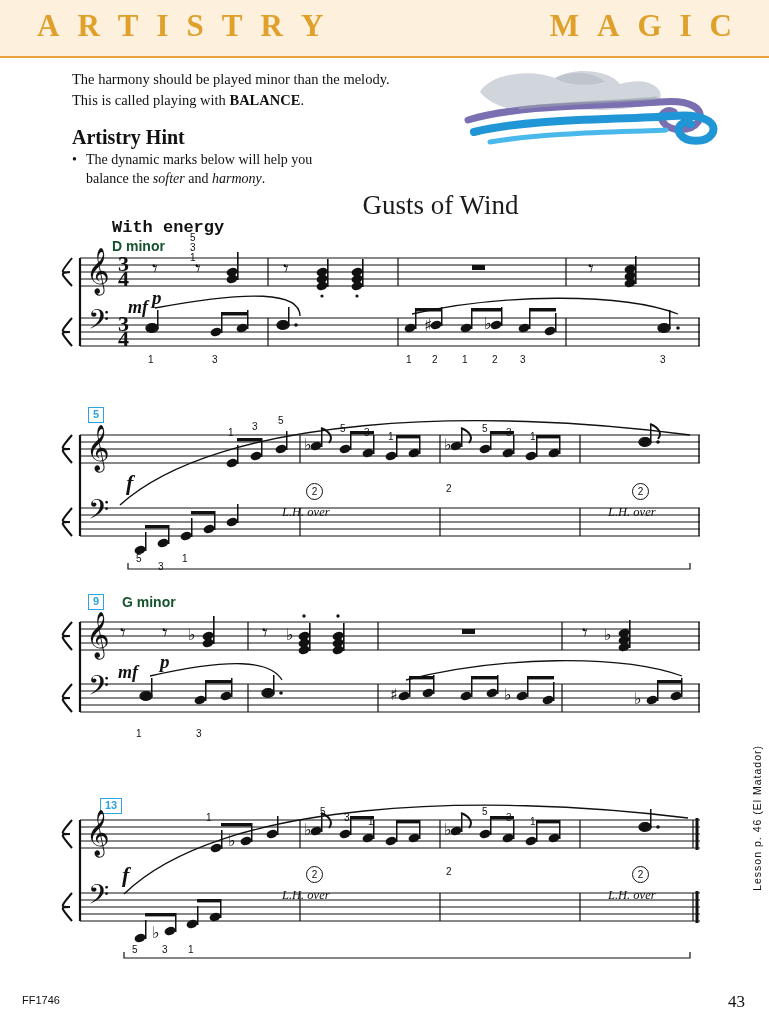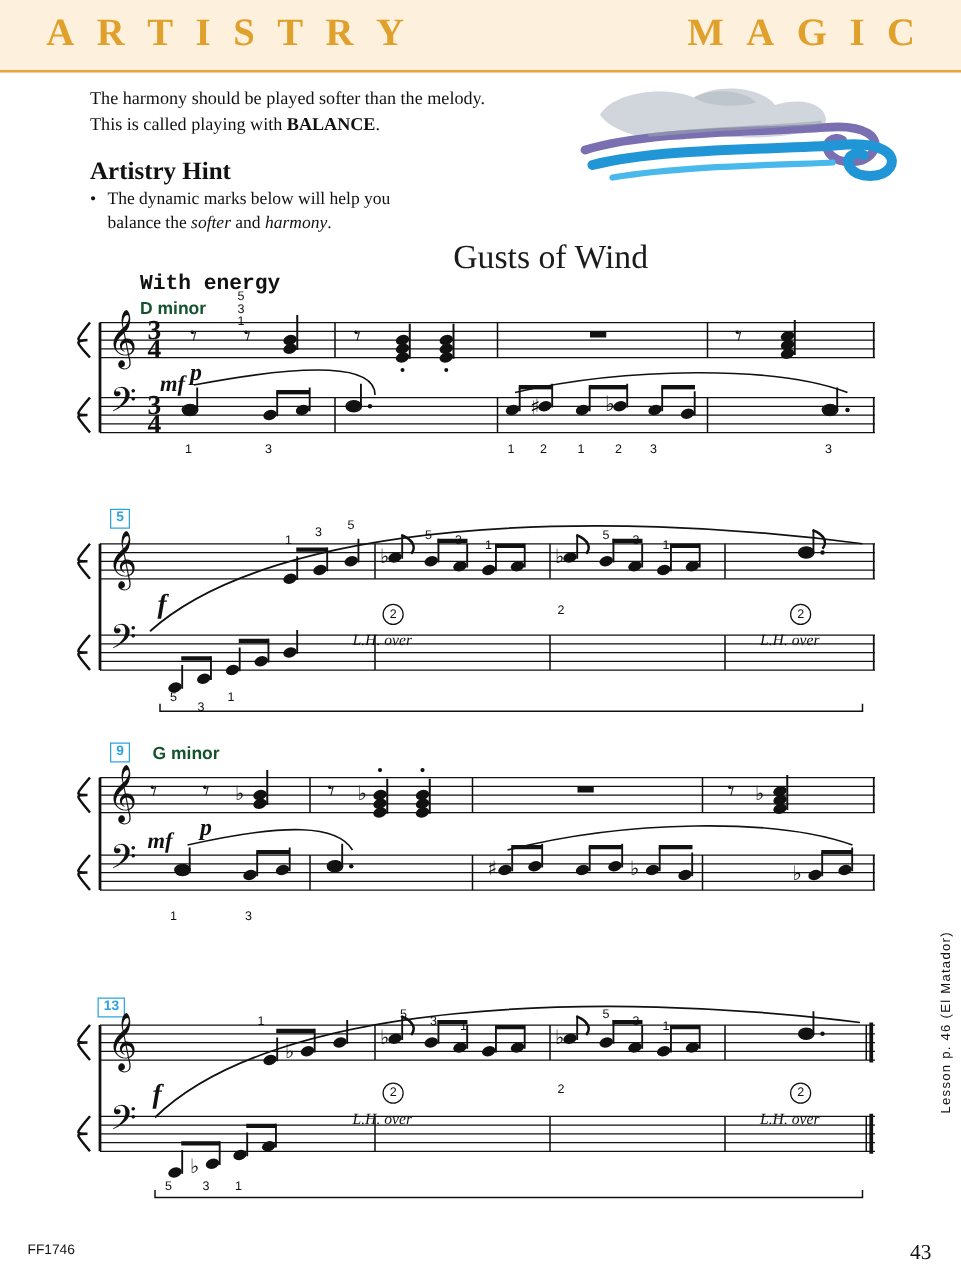--- a/index.html
+++ b/index.html
@@ -174,21 +174,21 @@
         <span class="banner-letter">M</span>
         <span class="banner-letter">A</span>
         <span class="banner-letter">G</span>
         <span class="banner-letter">I</span>
         <span class="banner-letter">C</span>
       </div>
     </div>
   </div>
 
   <div class="intro">
-    <p>The harmony should be played softer than the melody.</p>
+    <p>The harmony should be played minor than the melody.</p>
     <p><span>This is called playing with </span><span class="bold">BALANCE</span><span>.</span></p>
   </div>
 
   <div class="hint-title">Artistry Hint</div>
 
   <div class="bullet-row">
     <span class="bullet-dot">•</span>
     <span class="bullet-text">
       <span>The dynamic marks below will help you</span><br>
       <span>balance the </span><span class="it">softer</span><span> and </span><span class="it">harmony</span><span>.</span>
@@ -582,21 +582,21 @@
       <path d="M150,84 C230,66 270,68 282,88" fill="none" stroke="#111" stroke-width="1.3"></path>
       <path d="M406,88 C500,64 620,62 682,84" fill="none" stroke="#111" stroke-width="1.3"></path>
     </svg>
 
     <div class="fing" style="left:136px;top:136px;">1</div>
     <div class="fing" style="left:196px;top:136px;">3</div>
   </div>
 
 
   <div class="system" style="top:790px;height:175px;">
-    <div class="measure-num" style="left:78px;top:8px;">13</div>
+    <div class="measure-num" style="left:100px;top:8px;">13</div>
 
     <svg class="staff-area" width="769" height="175" viewBox="0 0 769 175">
       <g stroke="#111" stroke-width="1">
         <line x1="80" y1="30" x2="700" y2="30"></line>
         <line x1="80" y1="37" x2="700" y2="37"></line>
         <line x1="80" y1="44" x2="700" y2="44"></line>
         <line x1="80" y1="51" x2="700" y2="51"></line>
         <line x1="80" y1="58" x2="700" y2="58"></line>
         <line x1="80" y1="103" x2="700" y2="103"></line>
         <line x1="80" y1="110" x2="700" y2="110"></line>

